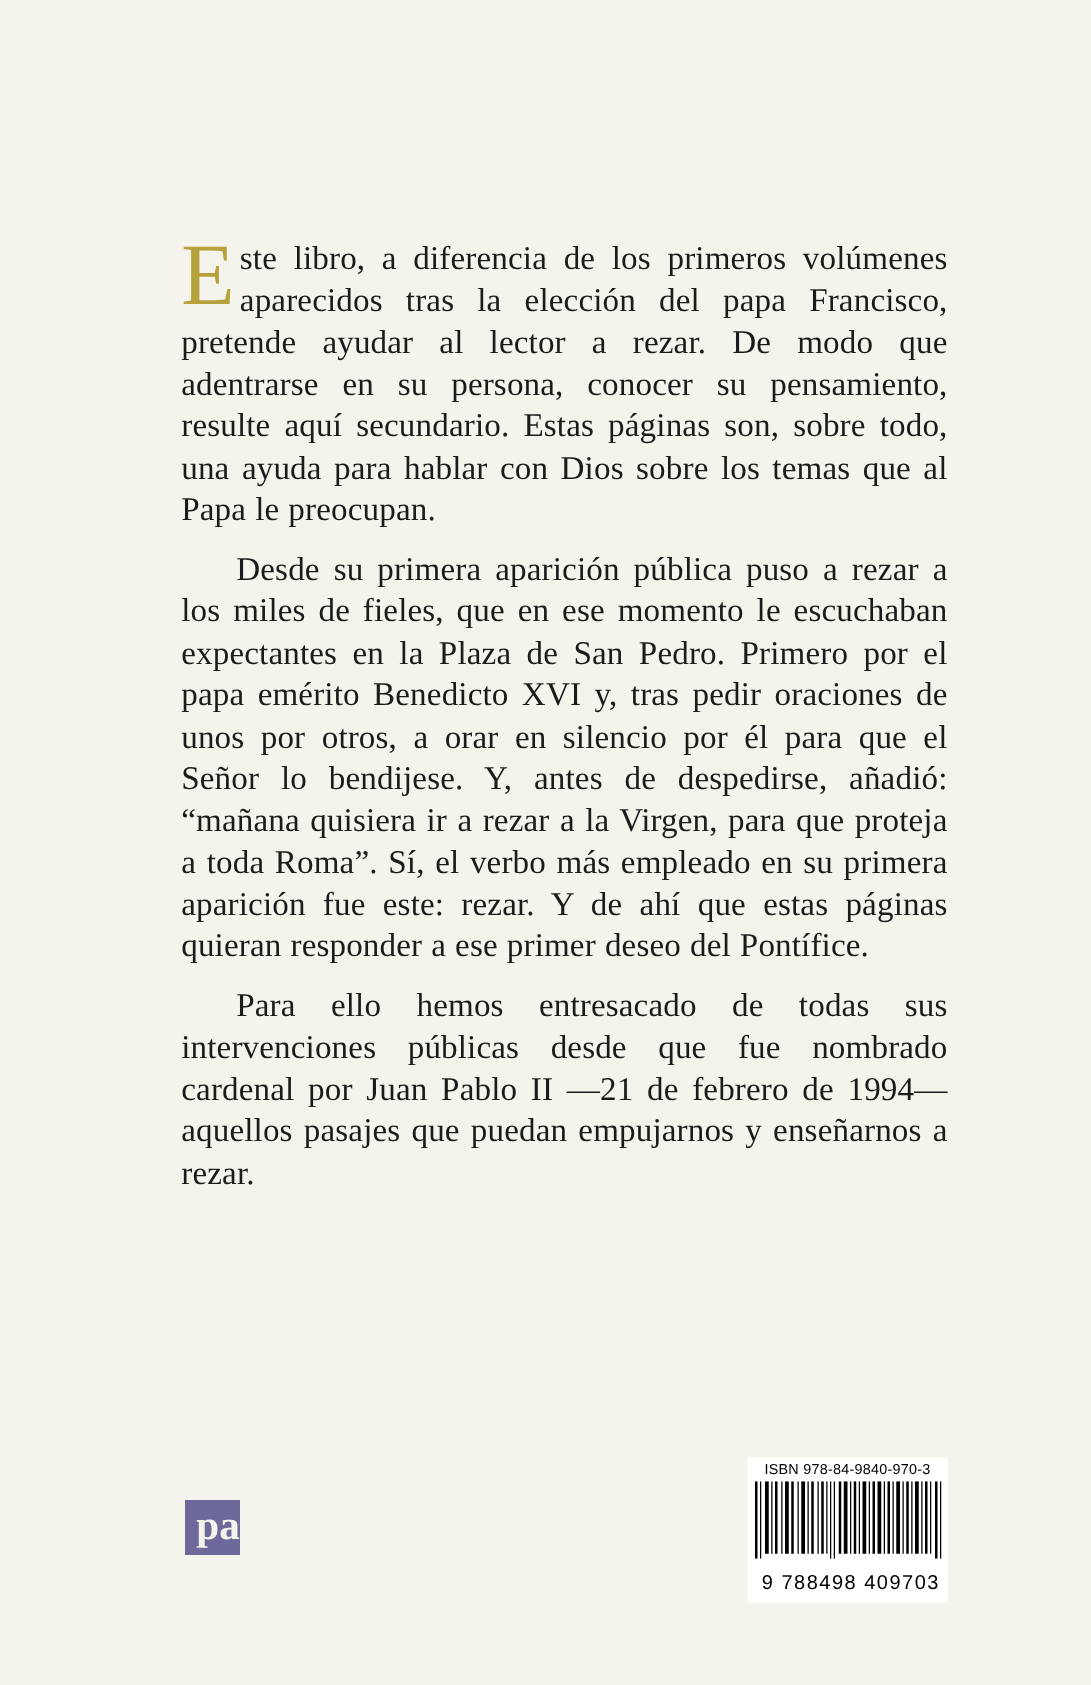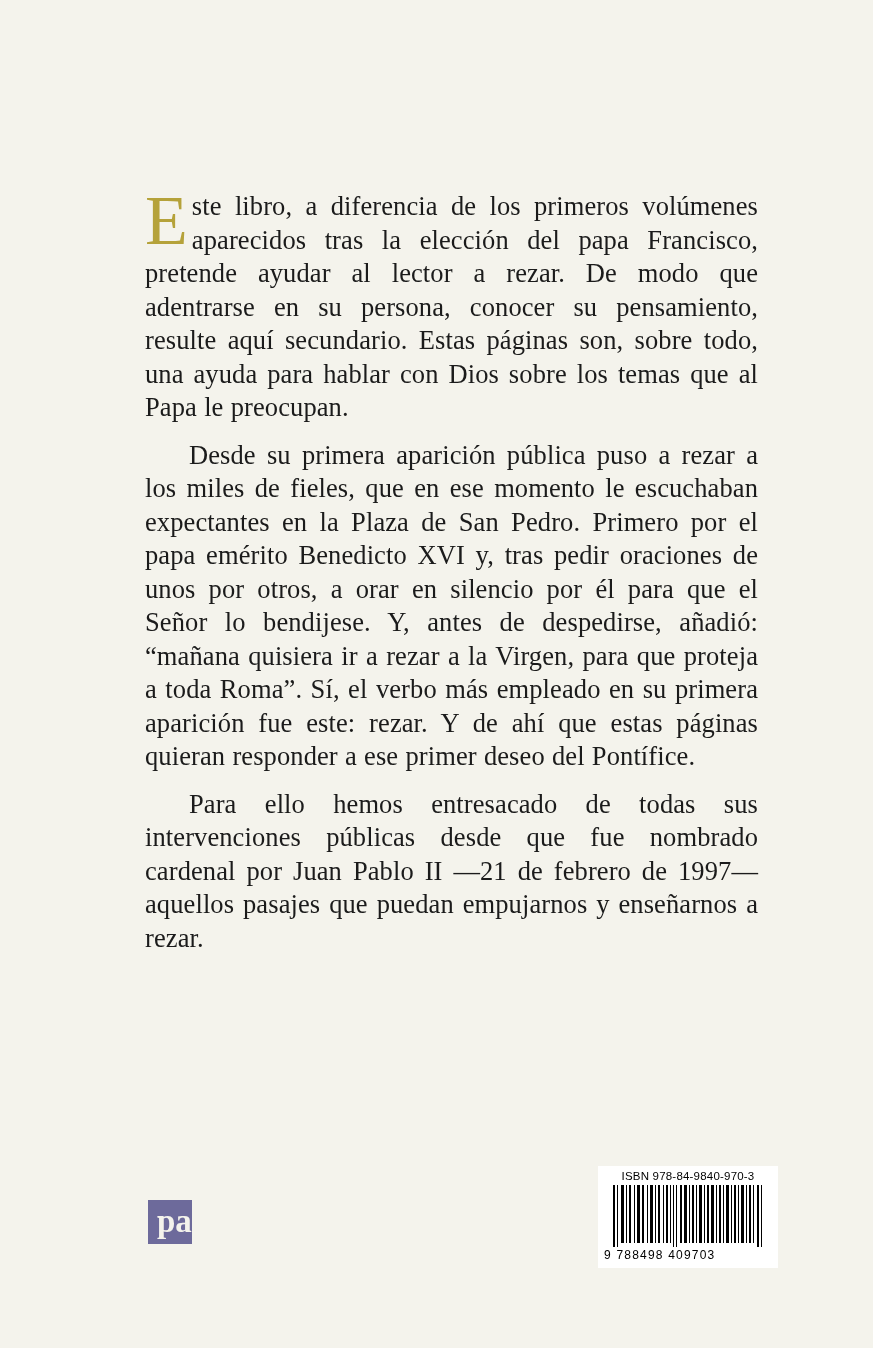--- a/index.html
+++ b/index.html
@@ -84,57 +84,57 @@
     line-height: 28px;
     color: #5e5b8e;
     letter-spacing: 0.3px;
     font-family: "Liberation Serif", serif;
   }
 
   .isbn-block {
     position: absolute;
     left: 598px;
     top: 1166px;
-    width: 180px;
+    width: 160px;
     background: #ffffff;
     padding: 4px 6px 6px 6px;
     box-sizing: border-box;
   }
   .isbn-text {
     font-family: "Liberation Sans", sans-serif;
     font-size: 11.5px;
     color: #000;
     text-align: center;
     letter-spacing: 0.2px;
     margin-bottom: 3px;
   }
   .barcode {
     height: 62px;
     width: 150px;
     margin: 0 auto;
     display: block;
   }
   .barcode-digits {
     font-family: "Liberation Sans", sans-serif;
-    font-size: 12px;
+    font-size: 16px;
     color: #000;
-    text-align: left;
+    text-align: right;
     letter-spacing: 1.2px;
-    margin-top: 1px;
+    margin-top: 11px;
   }
 </style>
 </head>
 <body>
 
 <div class="page">
 
   <div class="blurb">
     <p class="para first"><span class="dropcap">E</span><span>ste libro, a diferencia de los primeros volúmenes aparecidos tras la elección del papa Francisco, pretende ayudar al lector a rezar. De modo que adentrarse en su persona, conocer su pensamiento, resulte aquí secundario. Estas páginas son, sobre todo, una ayuda para hablar con Dios sobre los temas que al Papa le preocupan.</span></p>
     <p class="para gap">Desde su primera aparición pública puso a rezar a los miles de fieles, que en ese momento le escuchaban expectantes en la Plaza de San Pedro. Primero por el papa emérito Benedicto XVI y, tras pedir oraciones de unos por otros, a orar en silencio por él para que el Señor lo bendijese. Y, antes de despedirse, añadió: “mañana quisiera ir a rezar a la Virgen, para que proteja a toda Roma”. Sí, el verbo más empleado en su primera aparición fue este: rezar. Y de ahí que estas páginas quieran responder a ese primer deseo del Pontífice.</p>
-    <p class="para gap">Para ello hemos entresacado de todas sus intervenciones públicas desde que fue nombrado cardenal por Juan Pablo II —21 de febrero de 1997— aquellos pasajes que puedan empujarnos y enseñarnos a rezar.</p>
+    <p class="para gap">Para ello hemos entresacado de todas sus intervenciones públicas desde que fue nombrado cardenal por Juan Pablo II —21 de febrero de 1994— aquellos pasajes que puedan empujarnos y enseñarnos a rezar.</p>
   </div>
 
   <div class="logo-block">
     <div class="logo-mark">
       <span class="p-glyph">pa</span>
     </div>
   </div>
 
   <div class="isbn-block">
     <div class="isbn-text">ISBN 978-84-9840-970-3</div>

